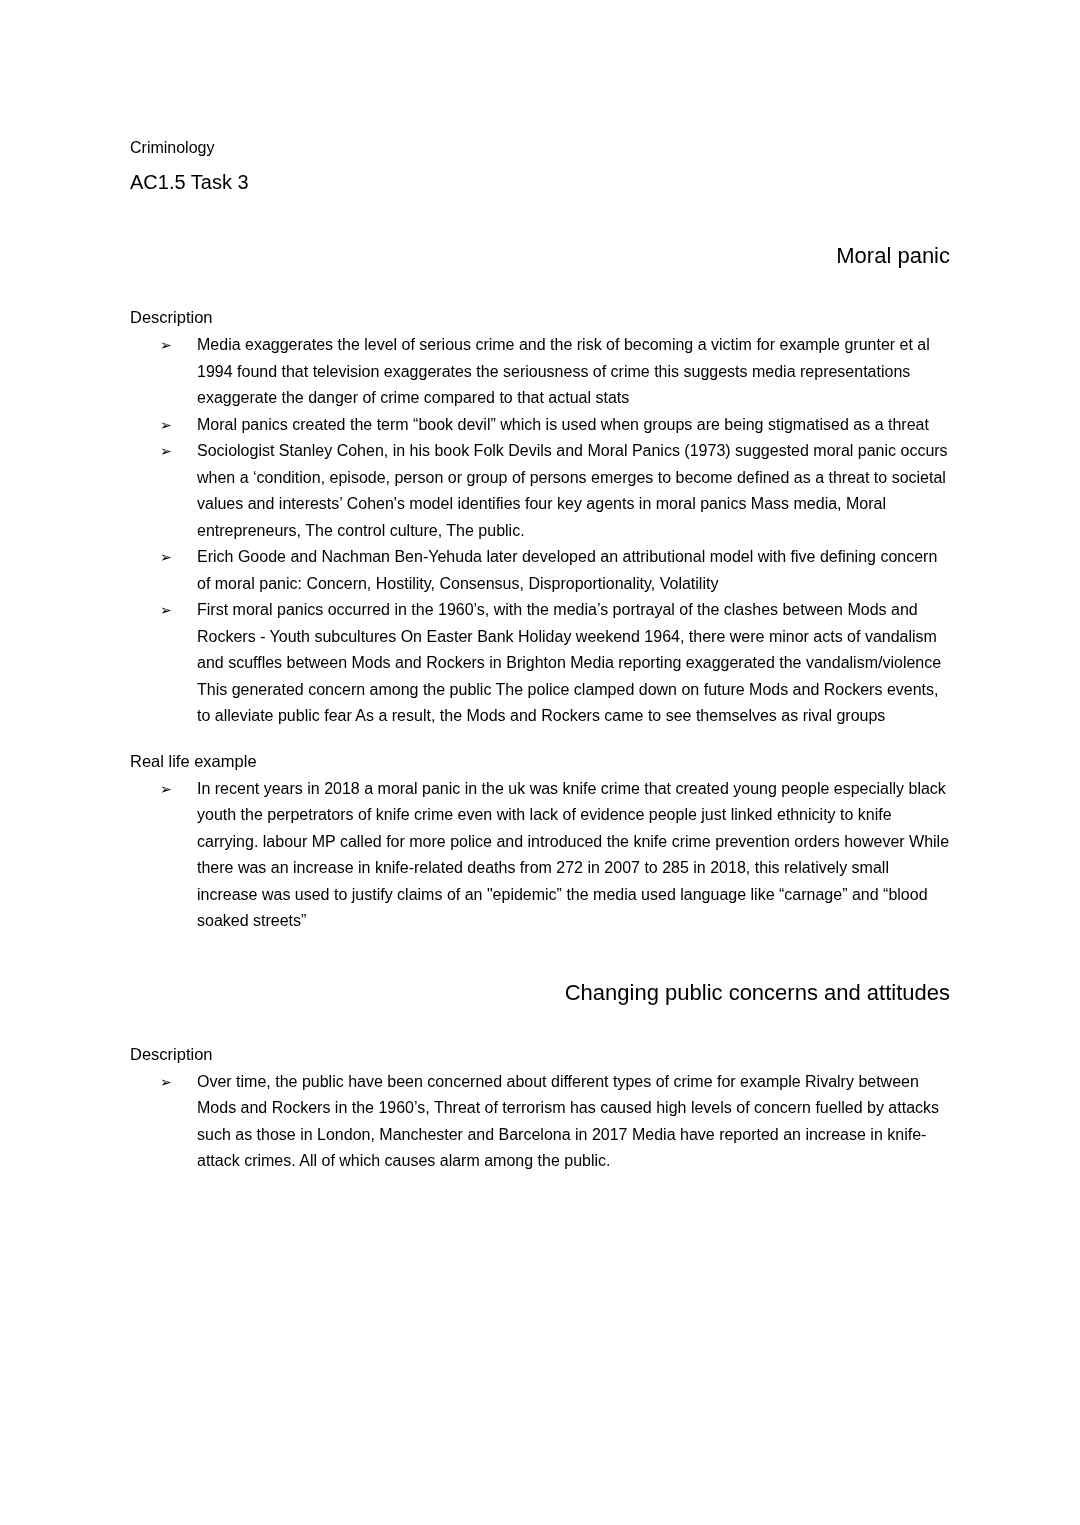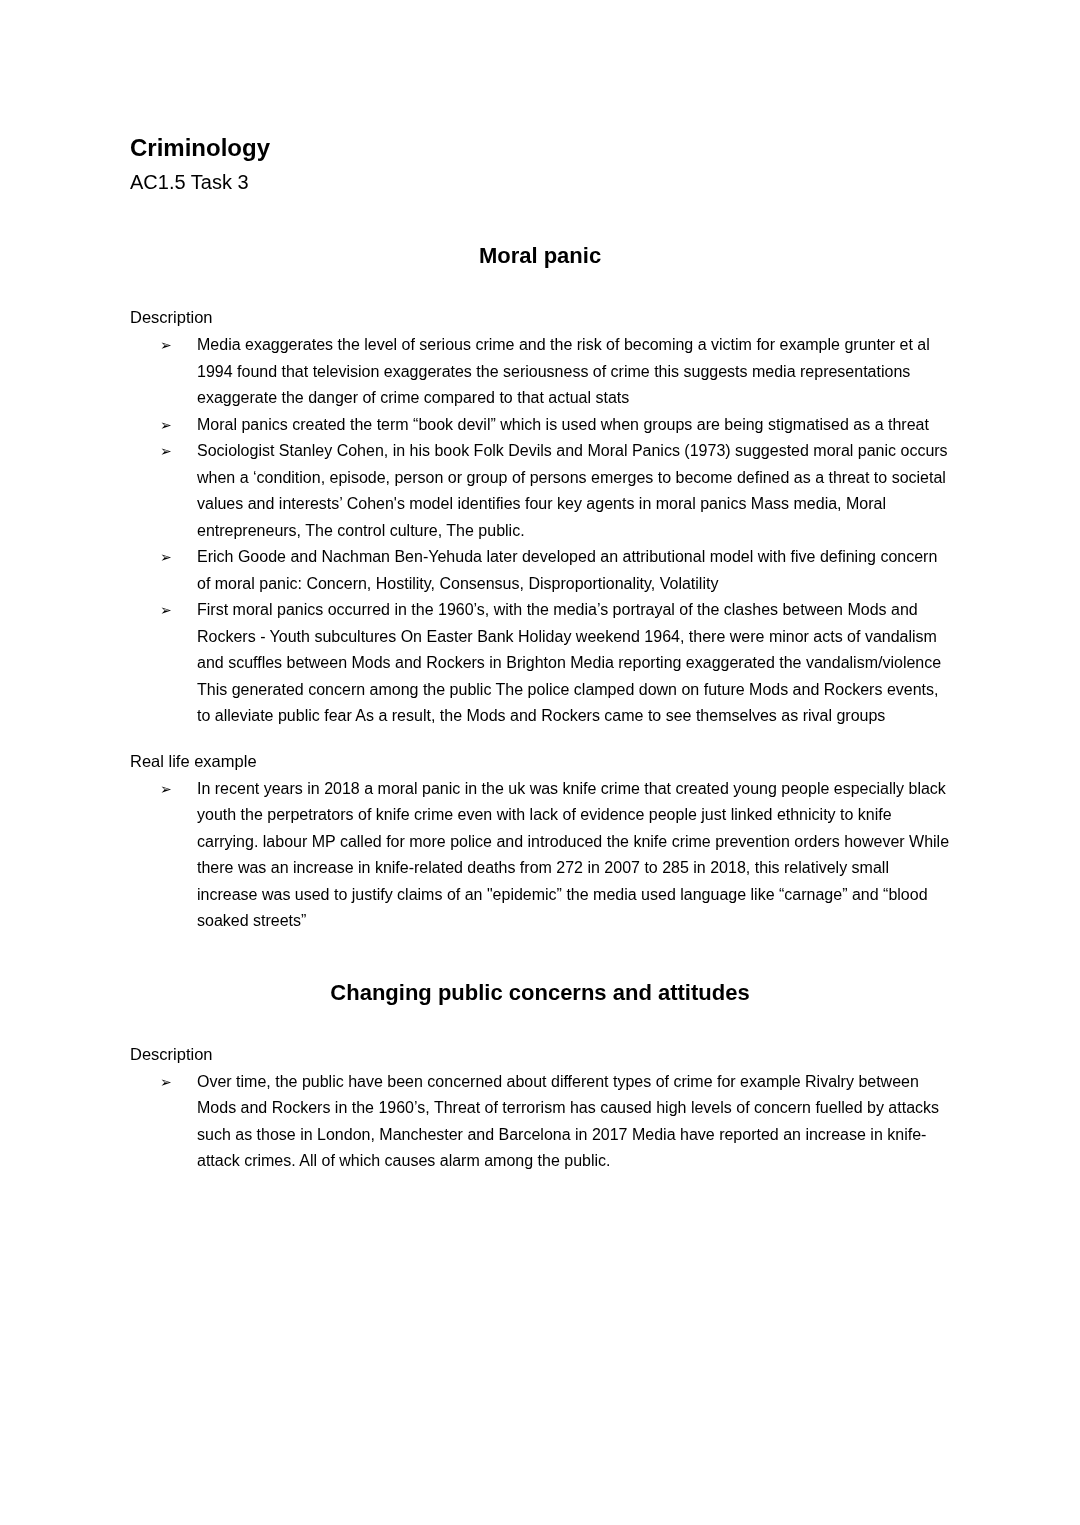--- a/index.html
+++ b/index.html
@@ -10,35 +10,35 @@
     font-family: "Liberation Sans", sans-serif;
   }
   .page {
     width: 1080px;
     min-height: 1525px;
     margin: 0 auto;
     background: #ffffff;
     padding: 133px 130px 60px 130px;
   }
   .doc-title {
-    font-size: 24px;
+    font-size: 16px;
     line-height: 30px;
-    font-weight: 700;
+    font-weight: 400;
   }
   .doc-subtitle {
     font-size: 20px;
     line-height: 28px;
     font-weight: 400;
     margin-top: 5px;
   }
   .section-title {
     font-size: 22px;
     line-height: 28px;
-    font-weight: 700;
-    text-align: center;
+    font-weight: 400;
+    text-align: right;
     margin-top: 46px;
   }
   .section-title.second {
     margin-top: 44px;
   }
   .subheading {
     font-size: 16.5px;
     line-height: 26px;
     font-weight: 400;
     margin-top: 34px;

